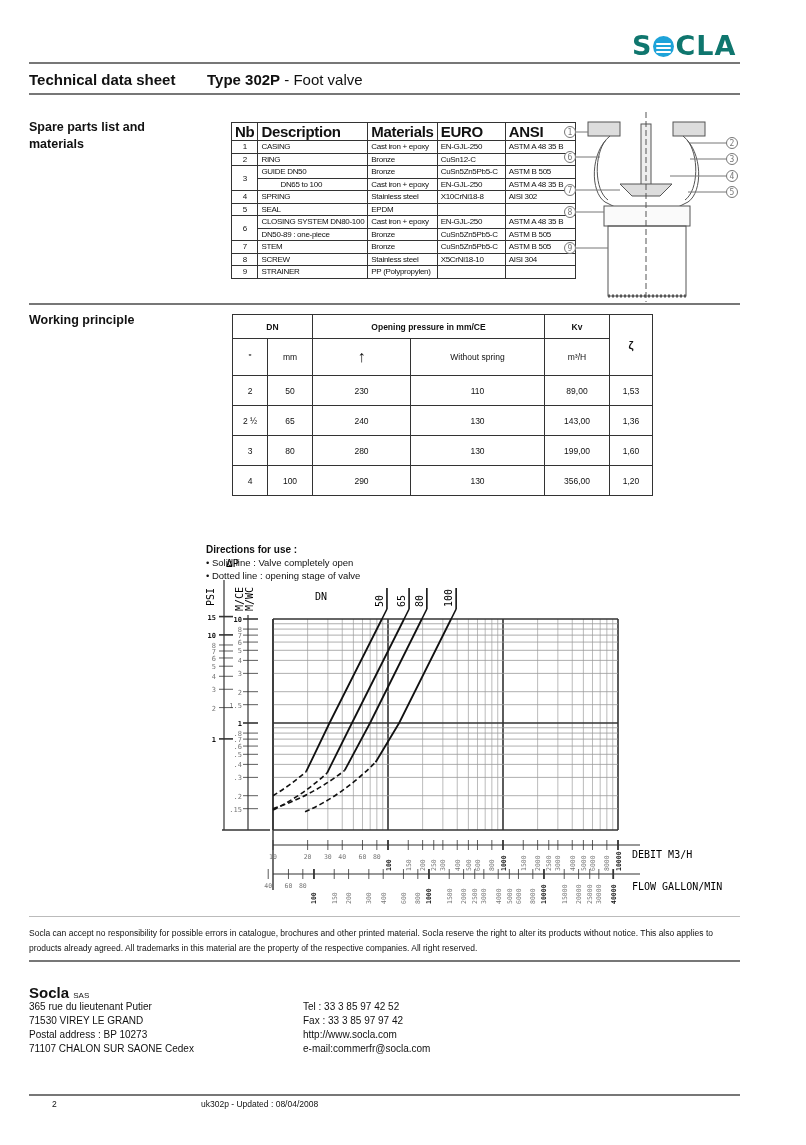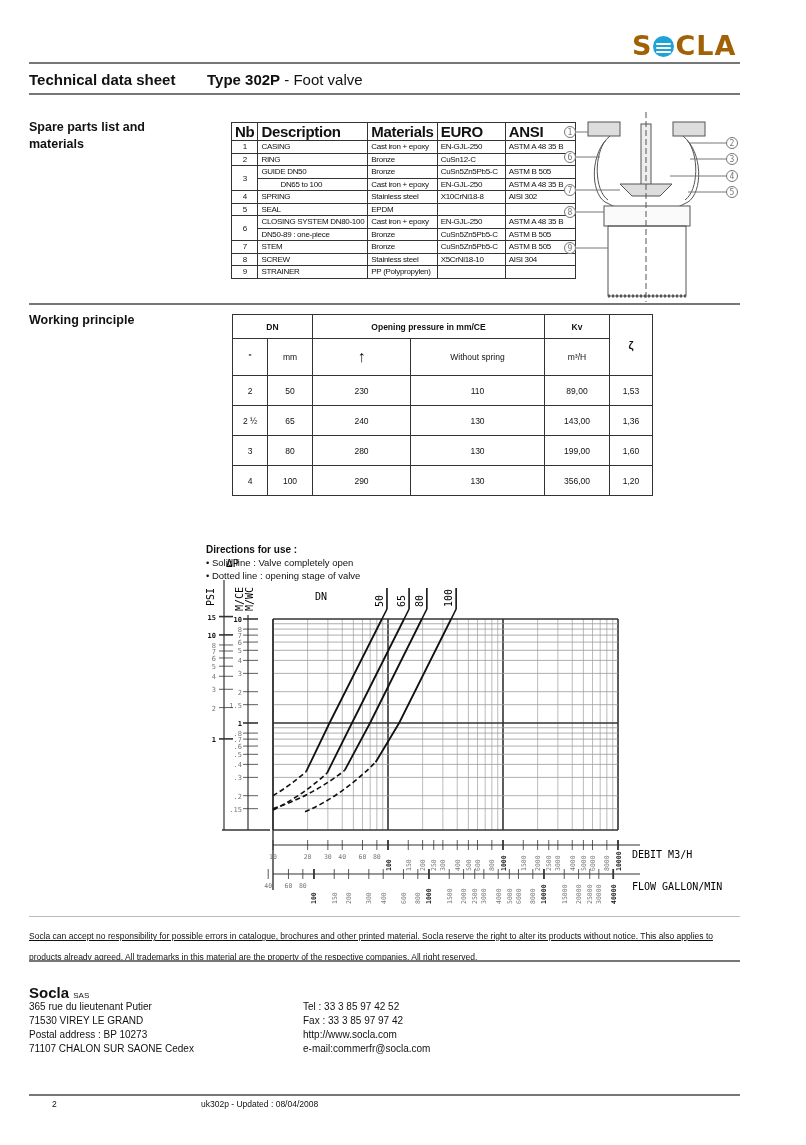--- a/index.html
+++ b/index.html
@@ -1,39 +1,39 @@
 <!DOCTYPE html>
 <html><head>
 <meta charset="utf-8">
 <style>
   * { box-sizing: border-box; margin: 0; padding: 0; }
   html, body { width: 806px; height: 1145px; background: #fff; overflow: hidden; }
   body { position: relative; font-family: "Liberation Sans", sans-serif; color: #111; }
   .abs { position: absolute; }
   .hr { position: absolute; left: 29px; width: 711px; height: 2px; background: #777; }
-  .logo { left: 632px; top: 30px; font-family: "DejaVu Sans", sans-serif; font-weight: bold; font-size: 27px; color: #a16207; letter-spacing: 1px; }
+  .logo { left: 632px; top: 30px; font-family: "DejaVu Sans", sans-serif; font-weight: bold; font-size: 27px; color: #0f766e; letter-spacing: 1px; }
   .logo .o { display: inline-block; width: 21px; height: 21px; border-radius: 50%; background: #1ea3d9; vertical-align: -2px; margin: 0 1px; position: relative; overflow: hidden; }
   .logo .o i { position: absolute; left: 3px; right: 3px; height: 2px; background: #fff; border-radius: 2px; }
   .title1 { left: 29px; top: 71px; font-size: 15px; font-weight: bold; }
   .title2 { left: 207px; top: 71px; font-size: 15px; text-align: center; }
   .title2 b { font-weight: bold; }
   .sec { left: 29px; font-size: 12.5px; font-weight: bold; line-height: 17px; width: 150px; }
   table { border-collapse: collapse; }
   .parts { left: 231px; top: 122px; font-size: 8px; font-family: "Liberation Sans", sans-serif; }
   .parts td, .parts th { border: 1px solid #333; padding: 0 3px; height: 12.5px; text-align: left; white-space: nowrap; letter-spacing: -0.3px; }
   .parts th { font-size: 15px; font-weight: bold; height: 14px; }
   .parts td.nb { text-align: center; width: 18px; }
   .wp { left: 232px; top: 314px; font-size: 8.5px; }
   .wp td { border: 1px solid #333; text-align: center; }
   .wp .h1 td { height: 24px; font-weight: bold; }
   .wp .h2 td { height: 37px; }
   .wp .r td { height: 30px; }
   .dir { left: 206px; top: 543px; font-size: 9.5px; line-height: 13px; }
   .dir .t { font-weight: bold; font-size: 10px; }
-  .disclaimer { left: 29px; top: 926px; width: 714px; font-size: 8.5px; line-height: 21px; text-decoration: underline; }
+  .disclaimer { left: 29px; top: 926px; width: 714px; font-size: 8.5px; line-height: 15px; }
   .company { left: 29px; top: 975px; font-size: 15px; font-weight: bold; margin-top: 9px; }
   .company small { font-size: 8px; font-weight: normal; }
   .addr { left: 29px; top: 1000px; font-size: 10px; line-height: 14px; }
   .contact { left: 303px; top: 1000px; font-size: 10px; line-height: 14px; }
   .foot { top: 1099px; font-size: 8.5px; }
   svg text { font-family: "DejaVu Sans Mono", monospace; }
 </style>
 </head>
 <body>
 

